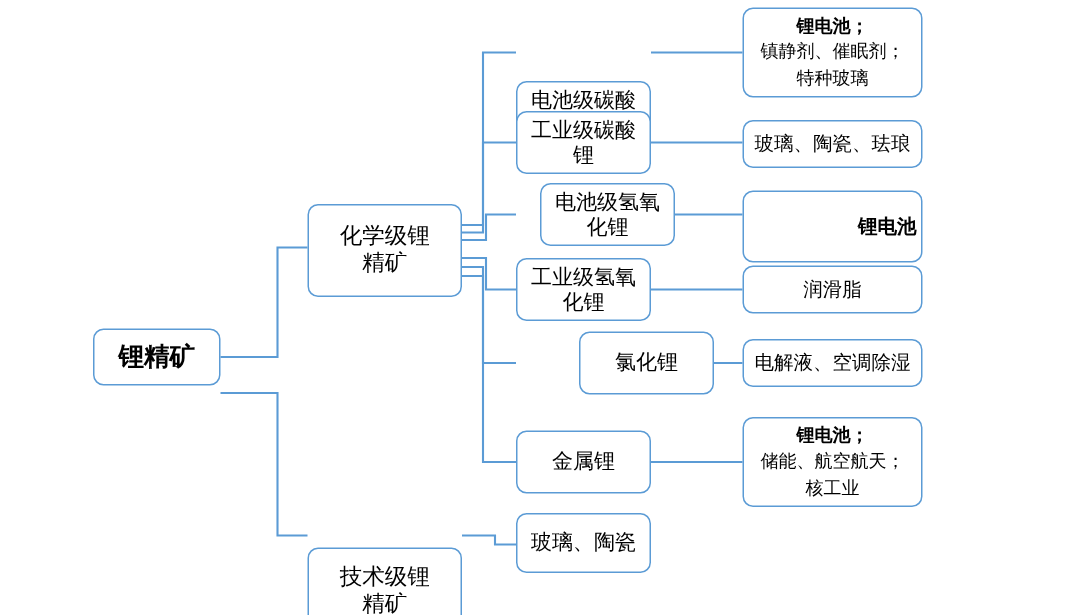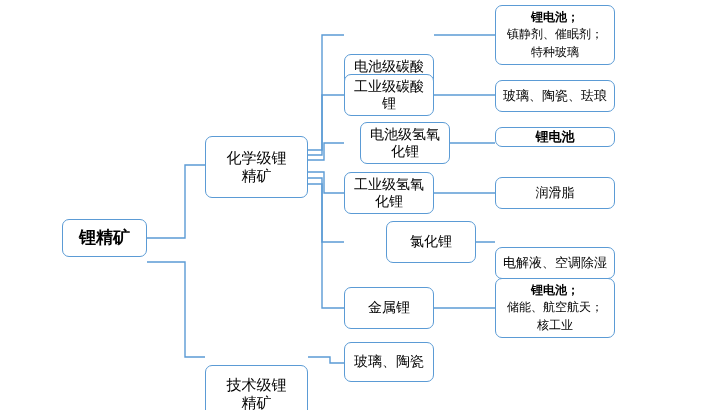--- a/index.html
+++ b/index.html
@@ -134,29 +134,29 @@
   <div class="node leaf-multi" style="left:495px; top:5px; width:120px; height:60px; flex-direction:column;">
     <span class="bold-line">锂电池；</span>
     <span>镇静剂、催眠剂；</span>
     <span>特种玻璃</span>
   </div>
 
   <div class="node leaf" style="left:495px; top:80px; width:120px; height:32px;">
     <span>玻璃、陶瓷、珐琅</span>
   </div>
 
-  <div class="node leaf bold-line" style="left:495px; top:127px; width:120px; height:20px;">
+  <div class="node leaf bold-line" style="left:495px; top:127px; width:120px; height:48px;justify-content:flex-end;">
     <span>锂电池</span>
   </div>
 
   <div class="node leaf" style="left:495px; top:177px; width:120px; height:32px;">
     <span>润滑脂</span>
   </div>
 
-  <div class="node leaf" style="left:495px; top:226px; width:120px; height:32px;margin-top:21px;">
+  <div class="node leaf" style="left:495px; top:226px; width:120px; height:32px;">
     <span>电解液、空调除湿</span>
   </div>
 
   <div class="node leaf-multi" style="left:495px; top:278px; width:120px; height:60px; flex-direction:column;">
     <span class="bold-line">锂电池；</span>
     <span>储能、航空航天；</span>
     <span>核工业</span>
   </div>
 
 </div>

